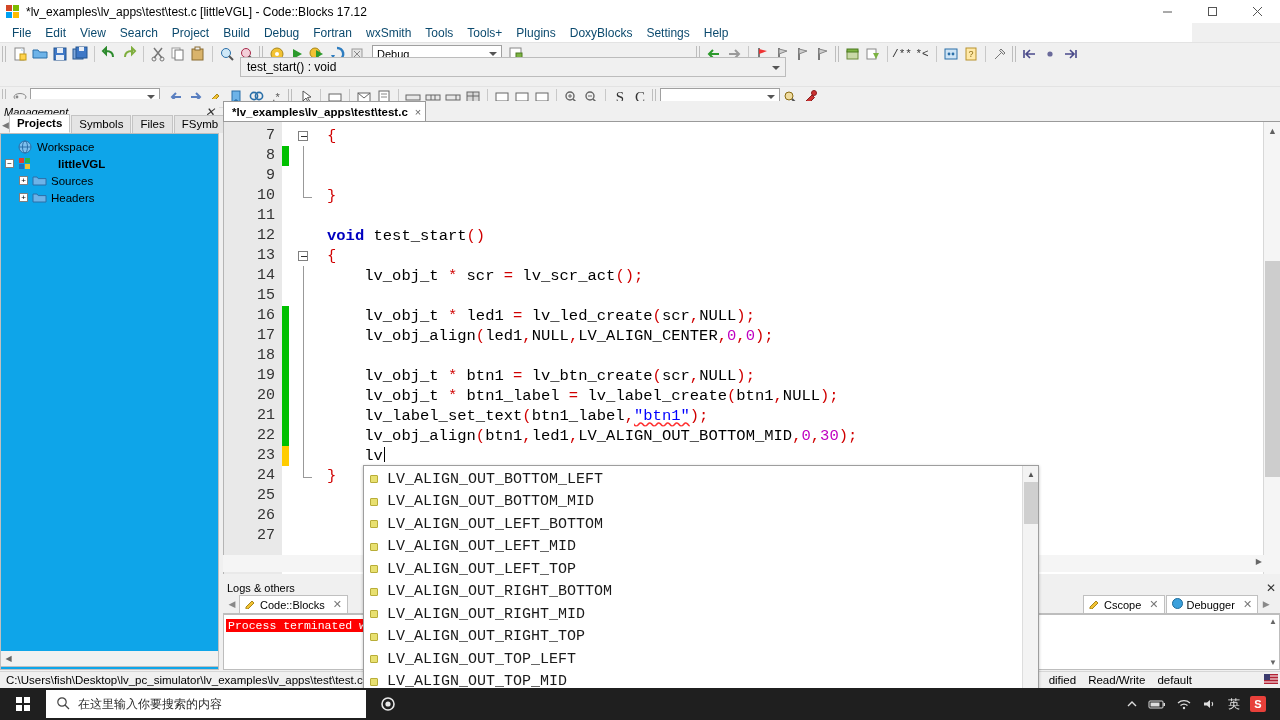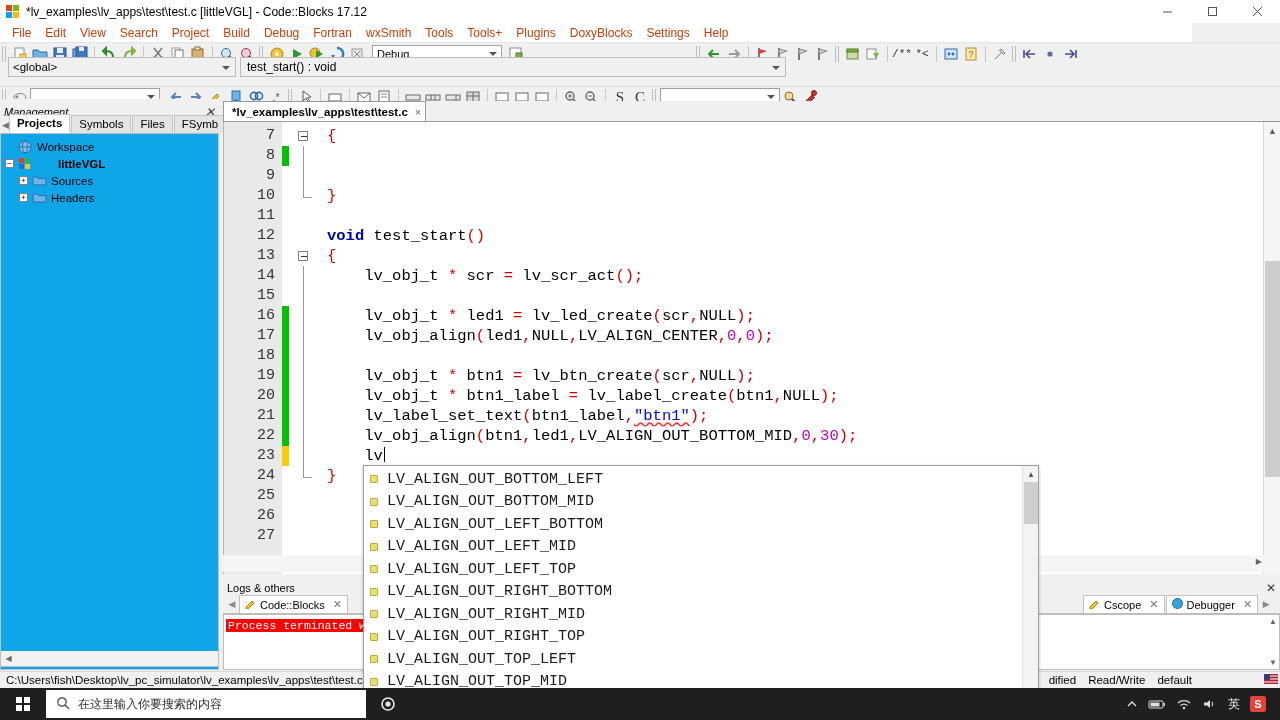--- a/index.html
+++ b/index.html
@@ -40,21 +40,21 @@
     width:45px; height:23px; display:flex; align-items:center; justify-content:center;
     font-size:11px; color:#555; background:#ffffff;
   }
   .winbtn svg { display:block; }
 
   
   .menubar {
     position:absolute; left:0; top:23px; width:1192px; height:19px;
     background:#ffffff;
     display:flex; align-items:center; padding-left:5px;
-    font-size:12px; color:#c2410c;
+    font-size:12px; color:#0c4a6e;
   }
   .menuitem { padding:1px 7px; white-space:nowrap; }
 
   
   .toolbar {
     position:absolute; left:0; width:1280px;
     background:#f0f0f0;
     border-top:1px solid #e3e3e3;
     display:flex; align-items:center;
   }
@@ -582,24 +582,20 @@
     </span>
     <span class="tbicon">
       <svg width="16" height="16">
           <path d="M3 8h9M8 4l4 4-4 4" fill="none" stroke="#4a4a8a" stroke-width="1.6"></path>
           <line x1="14" y1="4" x2="14" y2="12" stroke="#4a4a8a" stroke-width="1.6"></line>
         </svg>
     </span>
   </div>
 
   <div class="scopebar">
-    <div class="scope-left">
-      <span>&lt;global&gt;</span>
-      <span class="arrow"></span>
-    </div>
     <div class="scope-right">
       <span>test_start() : void</span>
       <span class="arrow"></span>
     </div>
   </div>
 
   <div class="toolbar tb3">
     <span class="grip"></span>
     <span class="tbicon">
       <svg width="16" height="16">

